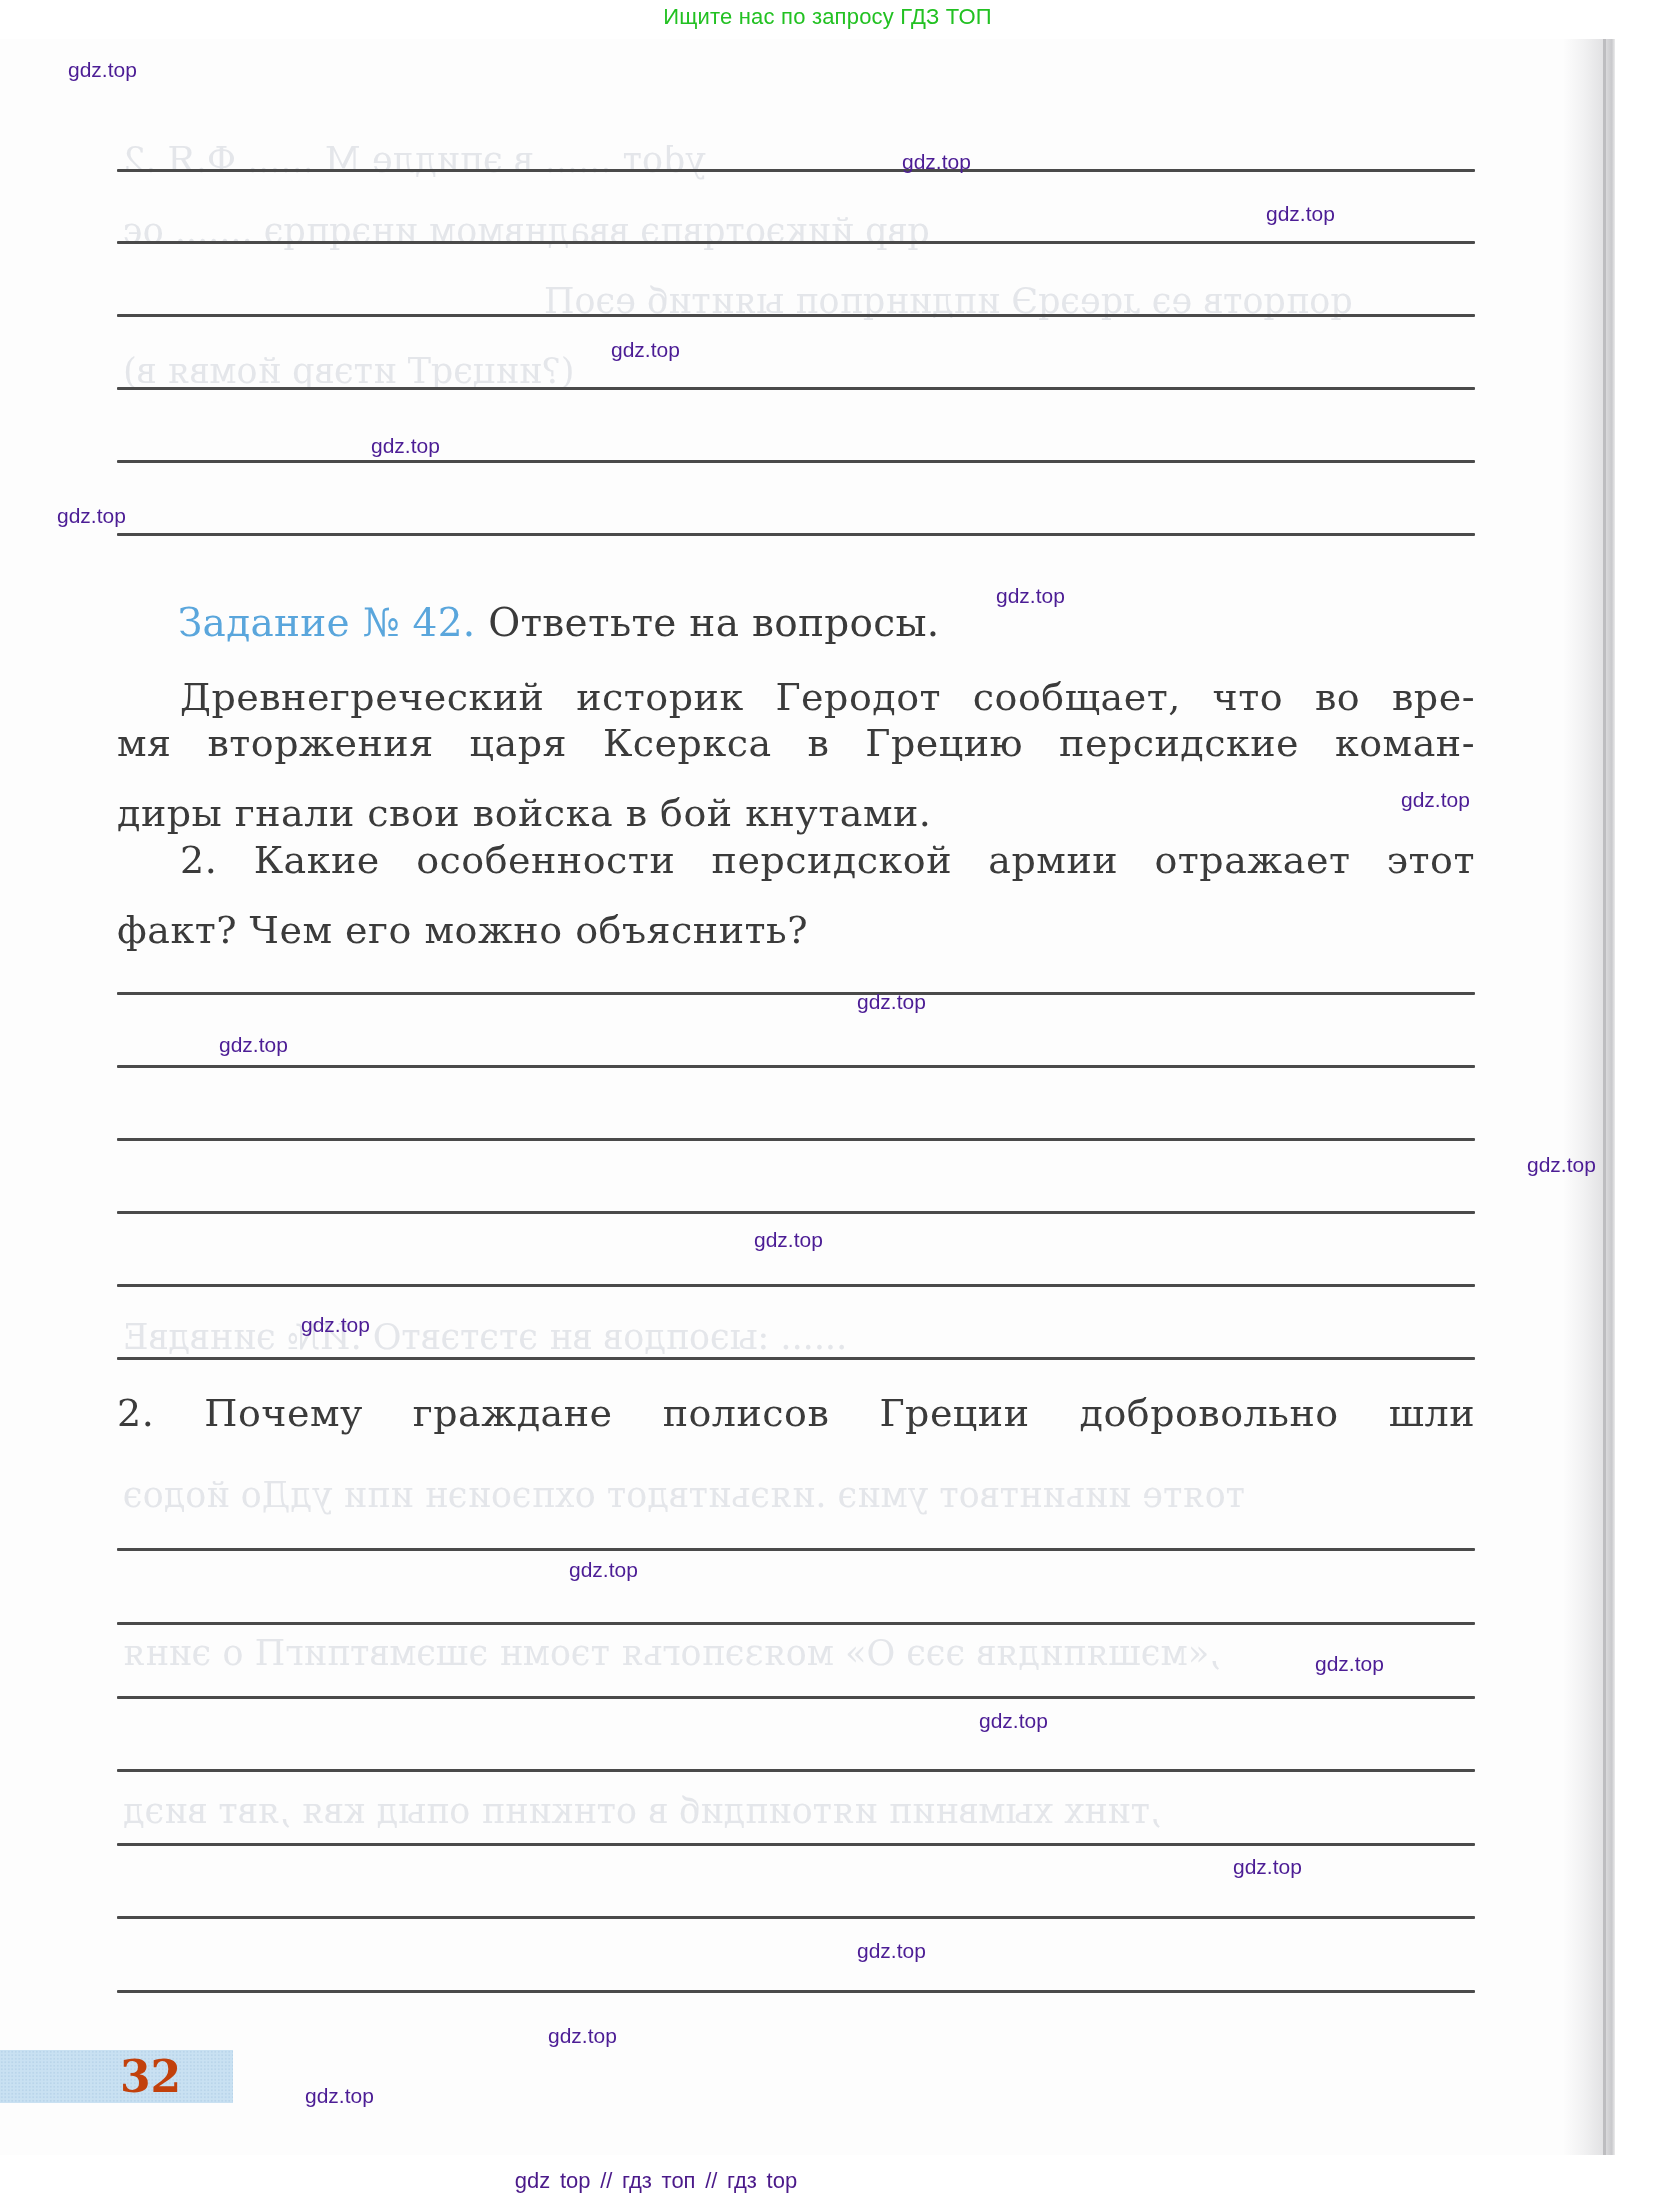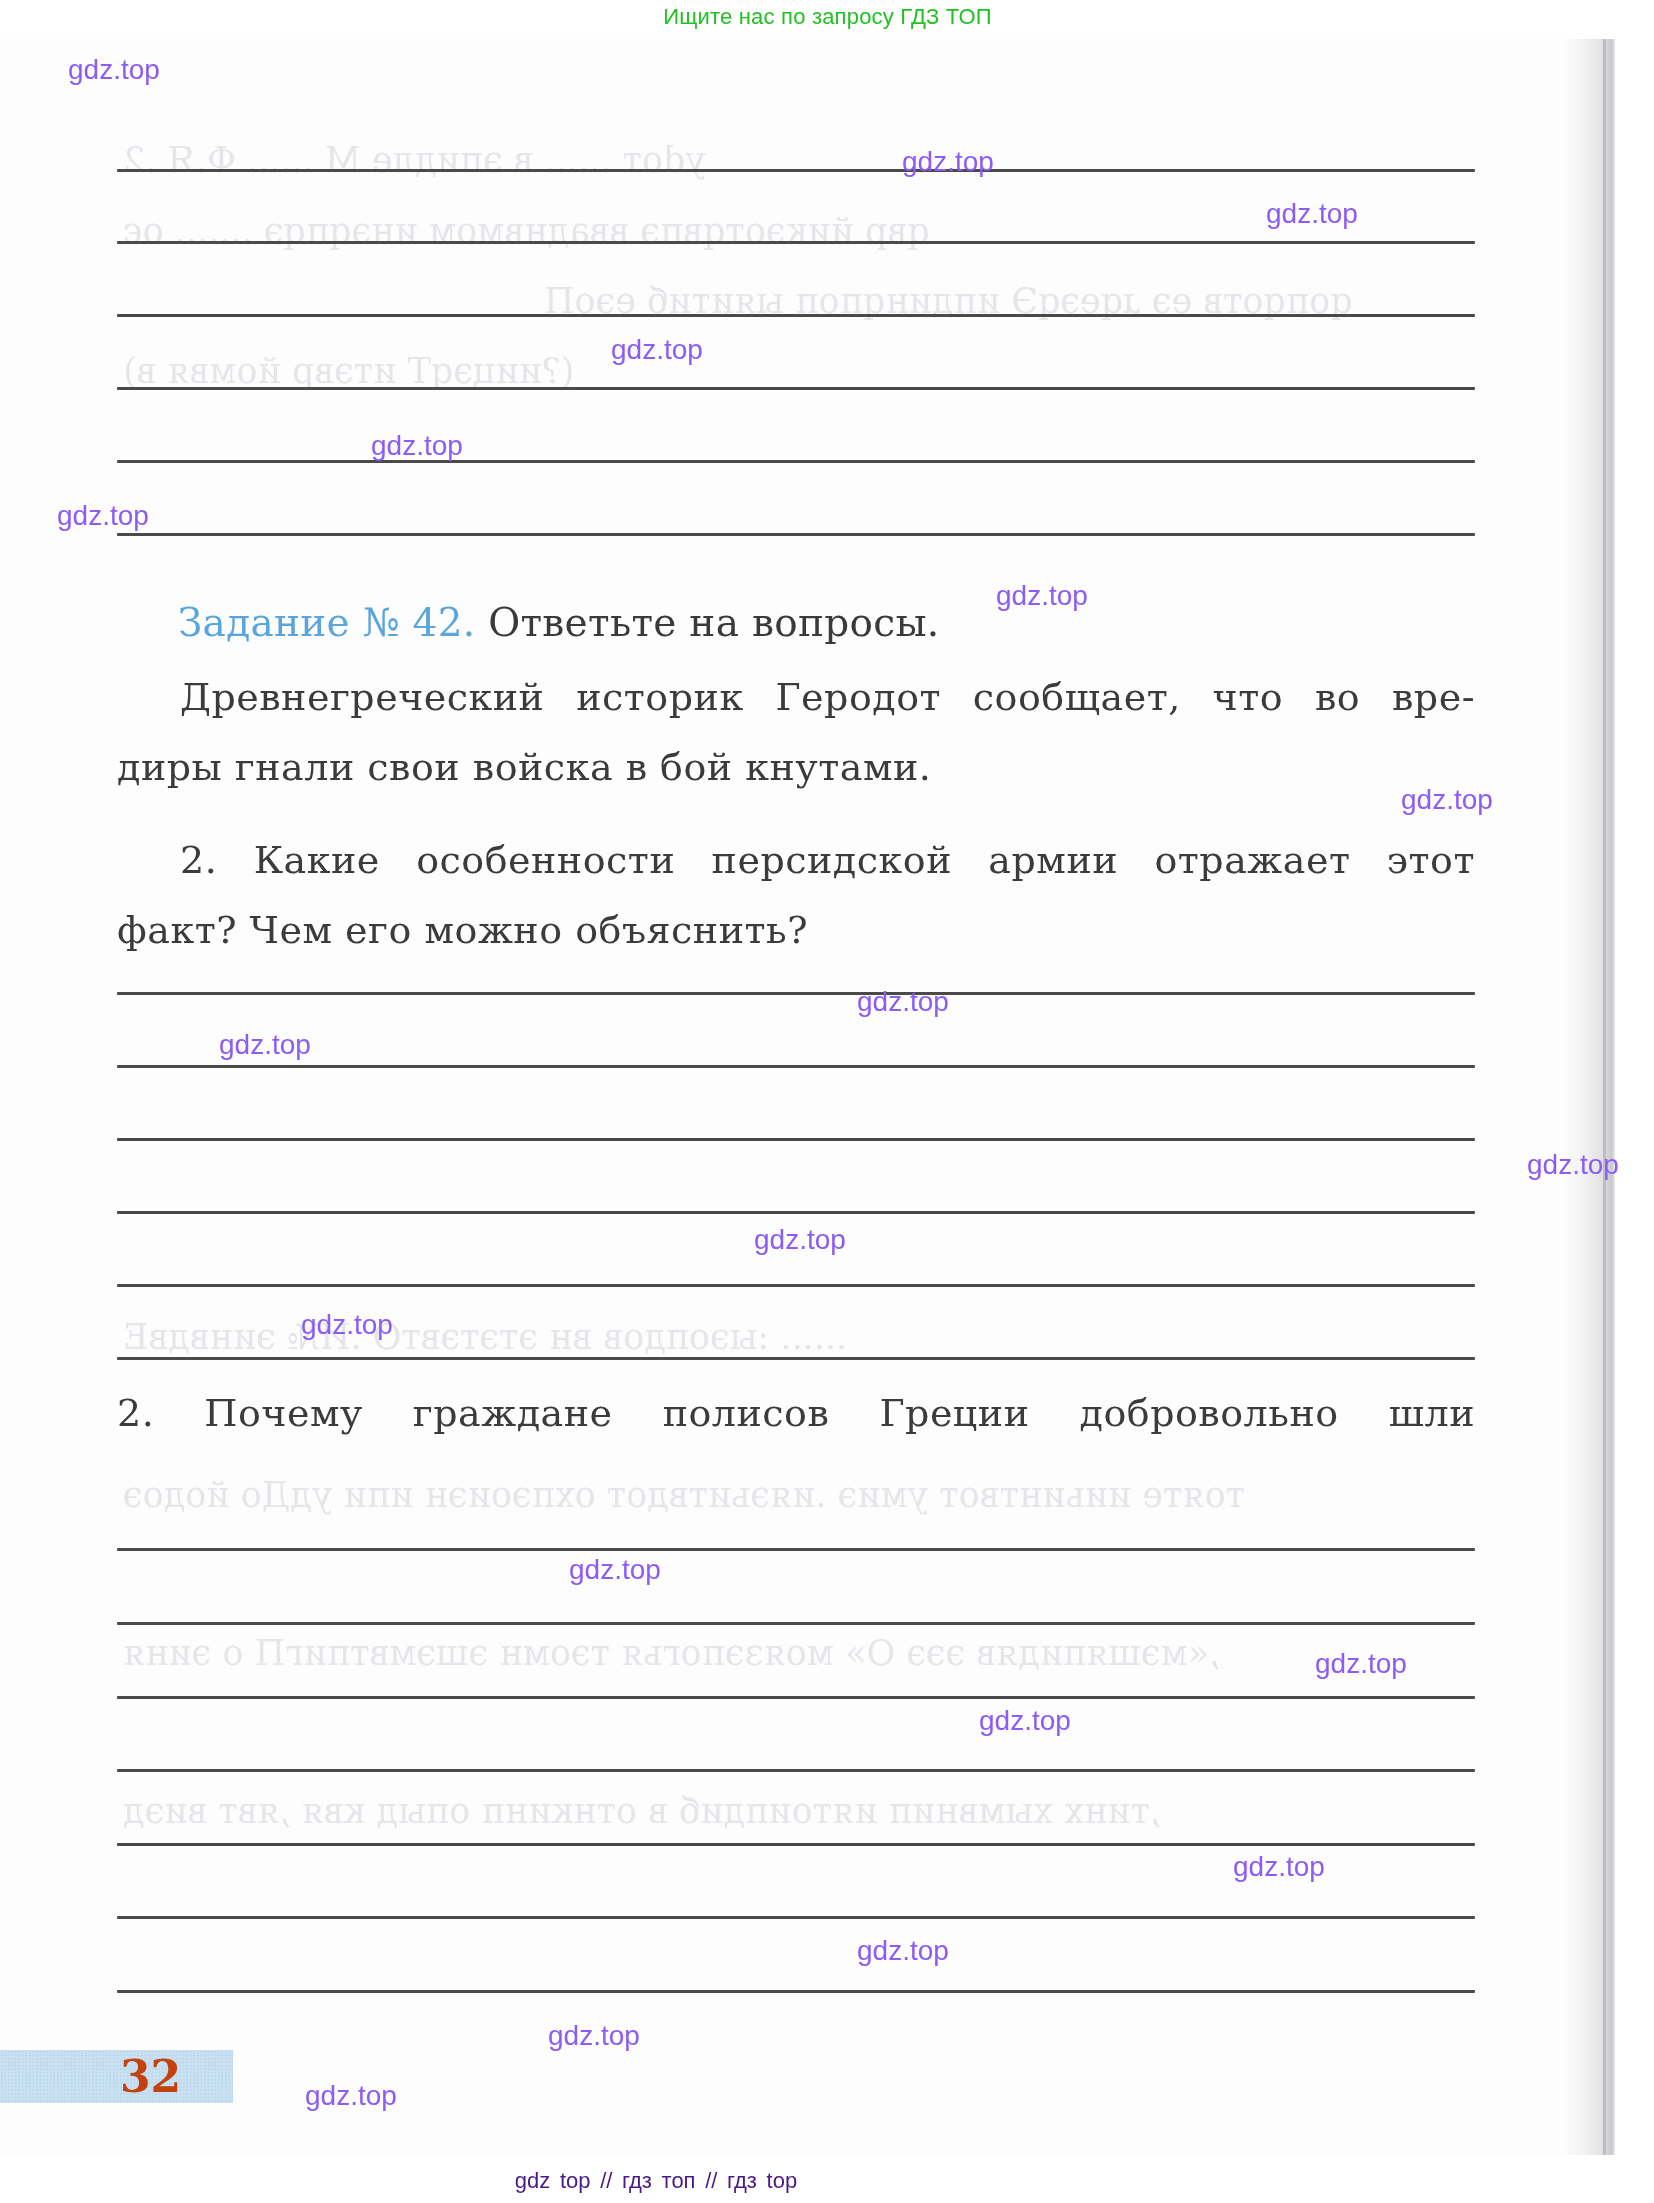--- a/index.html
+++ b/index.html
@@ -52,22 +52,22 @@
     position:absolute; left:0; top:2050px; width:233px; height:53px;
     background:#c9e1f2;
     background-image:radial-gradient(#b9d5ea 0.9px, transparent 0.9px);
     background-size:3.5px 3.5px;
   }
   .pagenum {
     position:absolute; left:120px; top:2051px; font-size:44px; font-weight:bold;
     color:#c2410c; font-family:"DejaVu Serif", serif;
   }
   .wm {
-    position:absolute; font-family:"Liberation Sans", sans-serif; font-size:28px;
-    color:#8b5cf6; white-space:nowrap; transform:translateY(-50%);
+    position:absolute; font-family:"Liberation Sans", sans-serif; font-size:21px;
+    color:#4c1d95; white-space:nowrap; transform:translateY(-50%);
   }
   .footer {
     position:absolute; top:2168px; left:0; width:1312px; text-align:center;
     font-family:"Liberation Sans", sans-serif; font-size:22px; color:#4b1a8a;
     word-spacing:3.5px;
   }
 </style>
 </head>
 <body>
 
@@ -96,20 +96,21 @@
     <div class="line" style="top: 533px;"></div>
   </div>
 
 <div class="heading">
   <span class="num">Задание № 42.</span>
   <span>Ответьте на вопросы.</span>
 </div>
 
 <div class="para" style="top:674px;">
   <span class="ln indent">Древнегреческий историк Геродот сообщает, что во вре-</span>
+  <span class="ln">мя вторжения царя Ксеркса в Грецию персидские коман-</span>
   <span class="ln last">диры гнали свои войска в бой кнутами.</span>
 </div>
 
 <div class="para" style="top:837px;">
   <span class="ln indent">2. Какие особенности персидской армии отражает этот</span>
   <span class="ln last">факт? Чем его можно объяснить?</span>
 </div>
 
 <div id="q1-lines">
     <div class="line" style="top: 992px;"></div>

